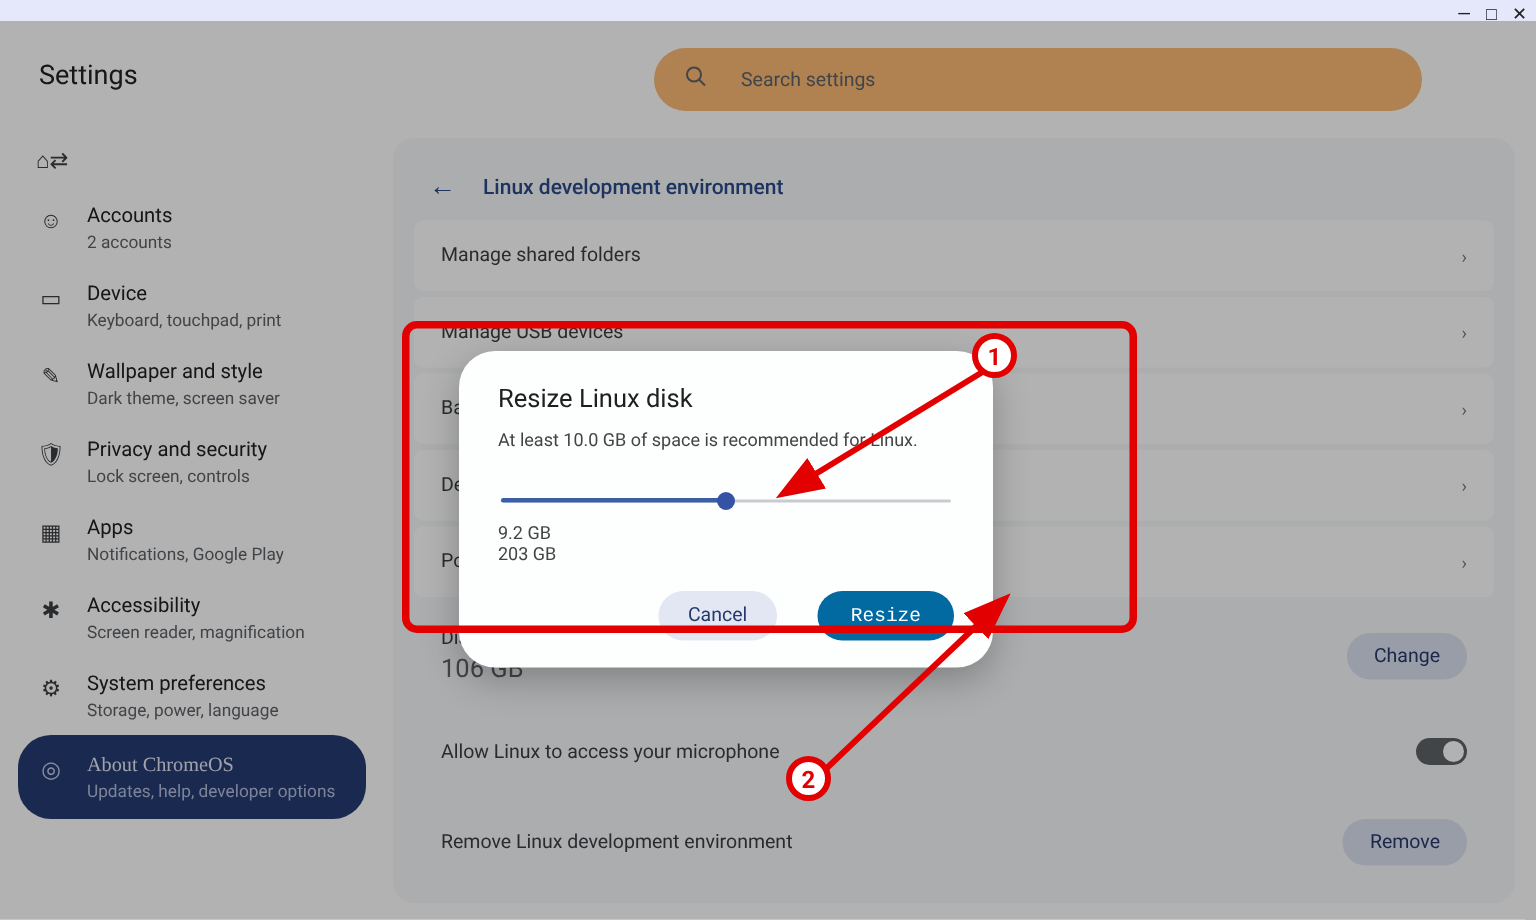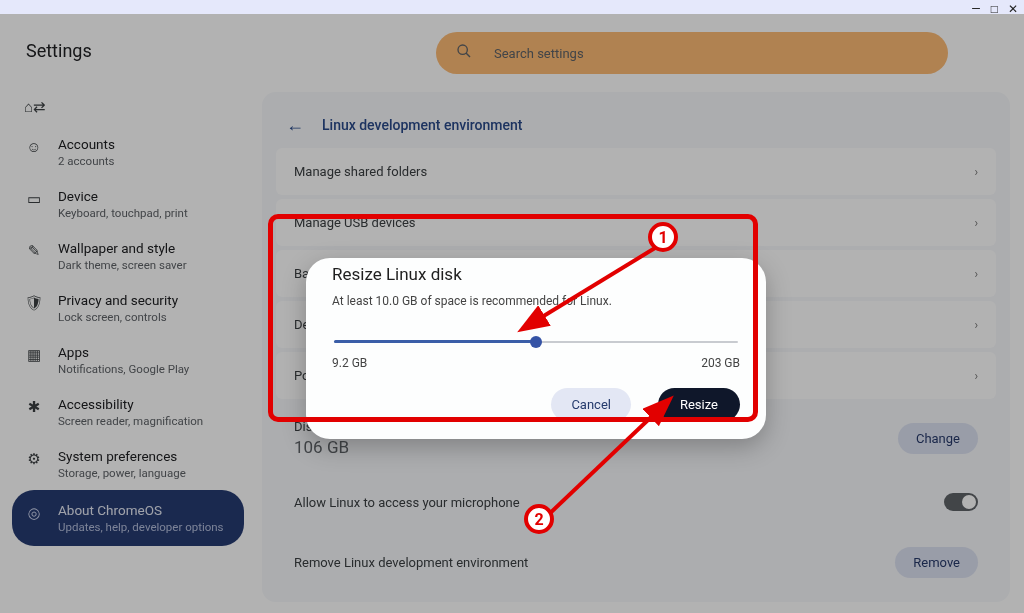--- a/index.html
+++ b/index.html
@@ -22,21 +22,21 @@
   .searchbar .ph { font-size: 13px; color: #5f6368; }
 
   
   .sidebar { position: absolute; left: 12px; top: 86px; width: 232px; }
   .nav-item { display: flex; align-items: flex-start; gap: 14px; padding: 10px 8px 10px 12px; border-radius: 22px; }
   .nav-item .icon { width: 20px; text-align: center; color: #3c4043; font-size: 15px; margin-top: 2px; }
   .nav-item .txt { display: flex; flex-direction: column; gap: 2px; }
   .nav-item .title { font-size: 13.5px; color: #202124; }
   .nav-item .sub { font-size: 11.5px; color: #5f6368; white-space: nowrap; overflow: hidden; text-overflow: ellipsis; max-width: 170px; }
   .nav-item.selected { background: #263b72; border-radius: 22px; padding-top:12px; padding-bottom:12px; }
-  .nav-item.selected .title { color: #e5e9f4; }
+  .nav-item.selected .title { color: #e5e9f4; font-family: Liberation Serif, serif; }
   .nav-item.selected .sub { color: #b4bedb; }
   .nav-item.selected .icon { color: #c9d1ea; }
 
   
   .main {
     position: absolute; left: 262px; top: 92px; width: 748px; height: 510px;
     background: #f6f8fb; border-radius: 14px; padding: 10px 0;
   }
   .main-header { display: flex; align-items: center; gap: 18px; padding: 12px 24px 8px 24px; }
   .back-arrow { color: #2a4a8a; font-size: 18px; }
@@ -64,35 +64,34 @@
     background: #fff; border-radius: 50%;
   }
 
   
   .overlay {
     position: absolute; inset: 0; top: 14px; background: rgba(0,0,0,0.30);
   }
 
   
   .dialog {
-    position: absolute; left: 306px; top: 234px; width: 460px; background: #fdfefe;
-    border-radius: 24px; padding: 6px 26px 18px 26px; box-shadow: 0 8px 24px rgba(0,0,0,0.25);
+    position: absolute; left: 306px; top: 234px; width: 356px; background: #fdfefe;
+    border-radius: 24px; padding: 22px 26px 18px 26px; box-shadow: 0 8px 24px rgba(0,0,0,0.25);
     z-index: 5;
-    margin-top: 24px;
   }
   .dialog h2 { font-size: 17px; font-weight: 400; color: #1f1f1f; margin-bottom: 10px; }
   .dialog .hint { font-size: 12px; color: #444; margin-bottom: 26px; }
   .slider-wrap { position: relative; height: 18px; margin-bottom: 4px; }
   .slider-track { position: absolute; top: 7px; left: 2px; right: 2px; height: 2px; background: #c8cbd0; border-radius: 1px; }
   .slider-fill { position: absolute; top: 6px; left: 2px; width: 50%; height: 3px; background: #3b5ea8; border-radius: 2px; }
   .slider-thumb { position: absolute; top: 2px; left: 50%; width: 12px; height: 12px; background: #3553a5; border-radius: 50%; transform: translateX(-50%); }
-  .slider-labels { display: flex; justify-content: space-between; font-size: 12px; color: #444; margin-bottom: 18px; }
+  .slider-labels { display: flex; justify-content: space-between; font-size: 12px; color: #444; margin-bottom: 18px; flex-direction: column; }
   .dialog-actions { display: flex; justify-content: flex-end; gap: 27px; }
   .btn-cancel { background: #e3e7f4; color: #243a6c; border: none; border-radius: 18px; padding: 9px 20px; font-size: 13px; cursor: pointer; }
-  .btn-primary { background: #0f172a; color: #fff; border: none; border-radius: 18px; padding: 9px 22px; font-size: 13px; cursor: pointer; }
+  .btn-primary { background: #0369a1; color: #fff; border: none; border-radius: 18px; padding: 9px 22px; font-size: 13px; cursor: pointer; font-family: Liberation Mono, monospace; }
 
   
   .annot { position: absolute; inset: 0; pointer-events: none; z-index: 10; }
   .red-box { position: absolute; border: 5px solid #e20000; border-radius: 10px; }
   .badge {
     position: absolute; width: 30px; height: 30px; border-radius: 50%;
     background: #fff; border: 4px solid #e20000; color: #e20000;
     display: flex; align-items: center; justify-content: center; font-weight: 700; font-size: 16px;
   }
 

